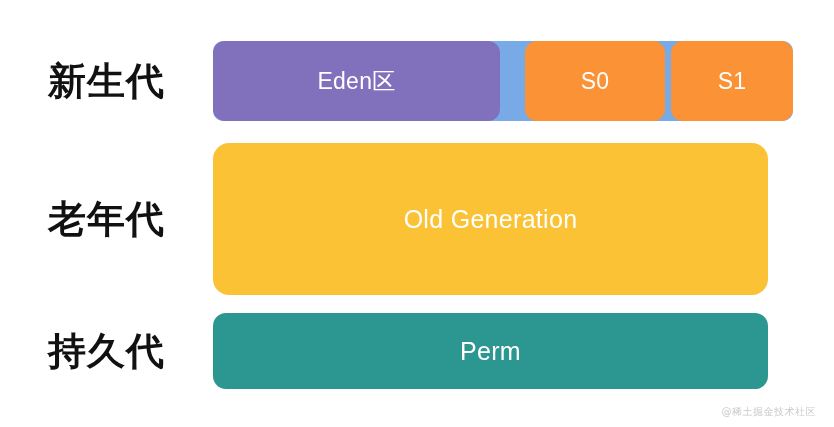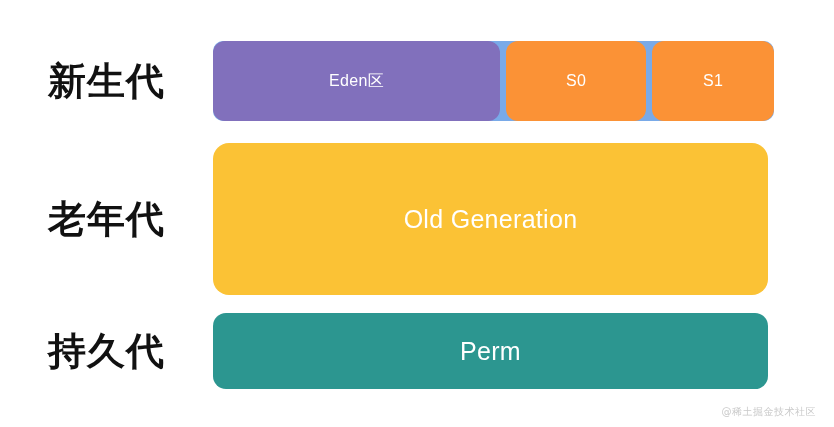--- a/index.html
+++ b/index.html
@@ -79,21 +79,21 @@
   }
 
   .seg {
     position: relative;
     height: 80px;
     border-radius: 12px;
     display: flex;
     align-items: center;
     justify-content: center;
     color: #ffffff;
-    font-size: 16px;
+    font-size: 23px;
     font-weight: 400;
     letter-spacing: 0.3px;
     box-sizing: border-box;
     user-select: none;
   }
 
   .seg-eden { flex: 0 0 287px; background: #8170BC; }
   .seg-s0   { flex: 0 0 140px; background: #FB9236; }
   .seg-s1   { flex: 0 0 122px; background: #FB9236; }
 
@@ -131,21 +131,21 @@
 
 <div id="diagram">
 
   <div class="row row-young">
     <div class="row-label">新生代</div>
 
     <div class="bar-track">
       <div class="young-backing" style="background: rgb(121, 170, 232);"></div>
       <div class="seg-row">
         <div class="seg seg-eden" style="background: rgb(129, 112, 188);">Eden区</div>
-        <div class="seg seg-s0" style="background: rgb(251, 146, 54);">S0</div>
+        <div class="seg seg-s0" style="background: rgb(251, 146, 54); margin-left: 19px;">S0</div>
         <div class="seg seg-s1" style="background: rgb(251, 146, 54);">S1</div>
       </div>
     </div>
   </div>
 
   <div class="row row-perm">
     <div class="row-label">持久代</div>
 
     <div class="bar-track">
       <div class="bar-solid bar-perm" style="background: rgb(44, 150, 144);">Perm</div>

